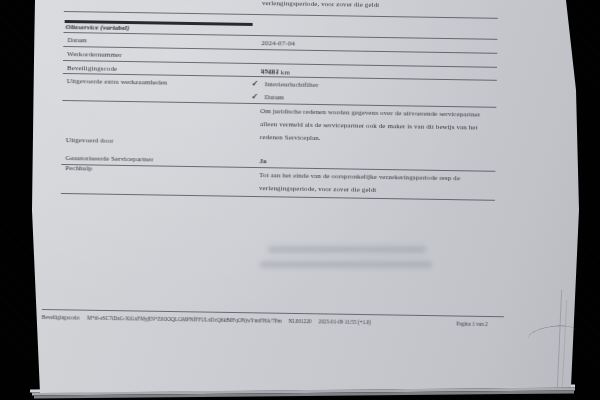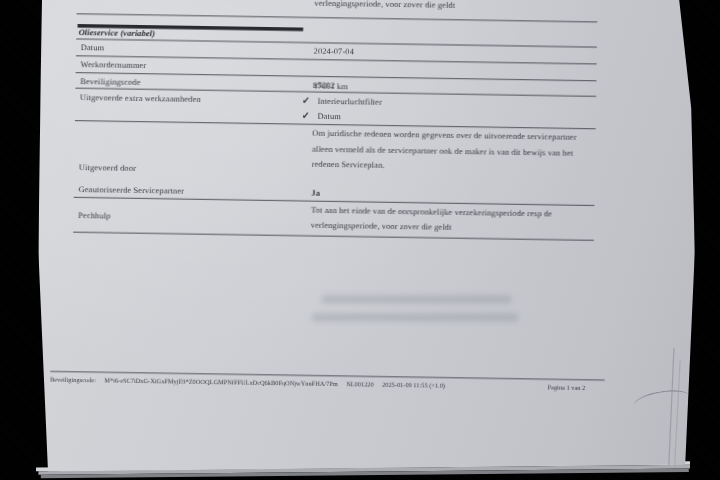--- a/index.html
+++ b/index.html
@@ -109,21 +109,21 @@
 
     <div class="lbl" style="top:104px;margin-top:32px;">Uitgevoerd door</div>
     <div class="val" style="top:104px;">Om juridische redenen worden gegevens over de uitvoerende servicepartner</div>
     <div class="val" style="top:117px;">alleen vermeld als de servicepartner ook de maker is van dit bewijs van het</div>
     <div class="val" style="top:130px;">redenen Serviceplan.</div>
 
     <div class="lbl" style="top:154px;">Geautoriseerde Servicepartner</div>
     <div class="val" style="top:154px;font-weight:bold;">Ja</div>
     <div class="hline" style="top:164px;"></div>
 
-    <div class="lbl" style="top:176px;text-align:center;">Pechhulp</div>
+    <div class="lbl" style="top:164px;text-align:center;">Pechhulp</div>
     <div class="val" style="top:168px;">Tot aan het einde van de oorspronkelijke verzekeringsperiode resp de</div>
     <div class="val" style="top:181px;">verlengingsperiode, voor zover die geldt</div>
     <div class="hline" style="top:193px;"></div>
   </div>
 
   <div class="footer scan-soft">
     <div class="hline-f"></div>
     <div class="footer-row">
       <span>Beveiligingscode:</span>
       <span class="gap"></span>

